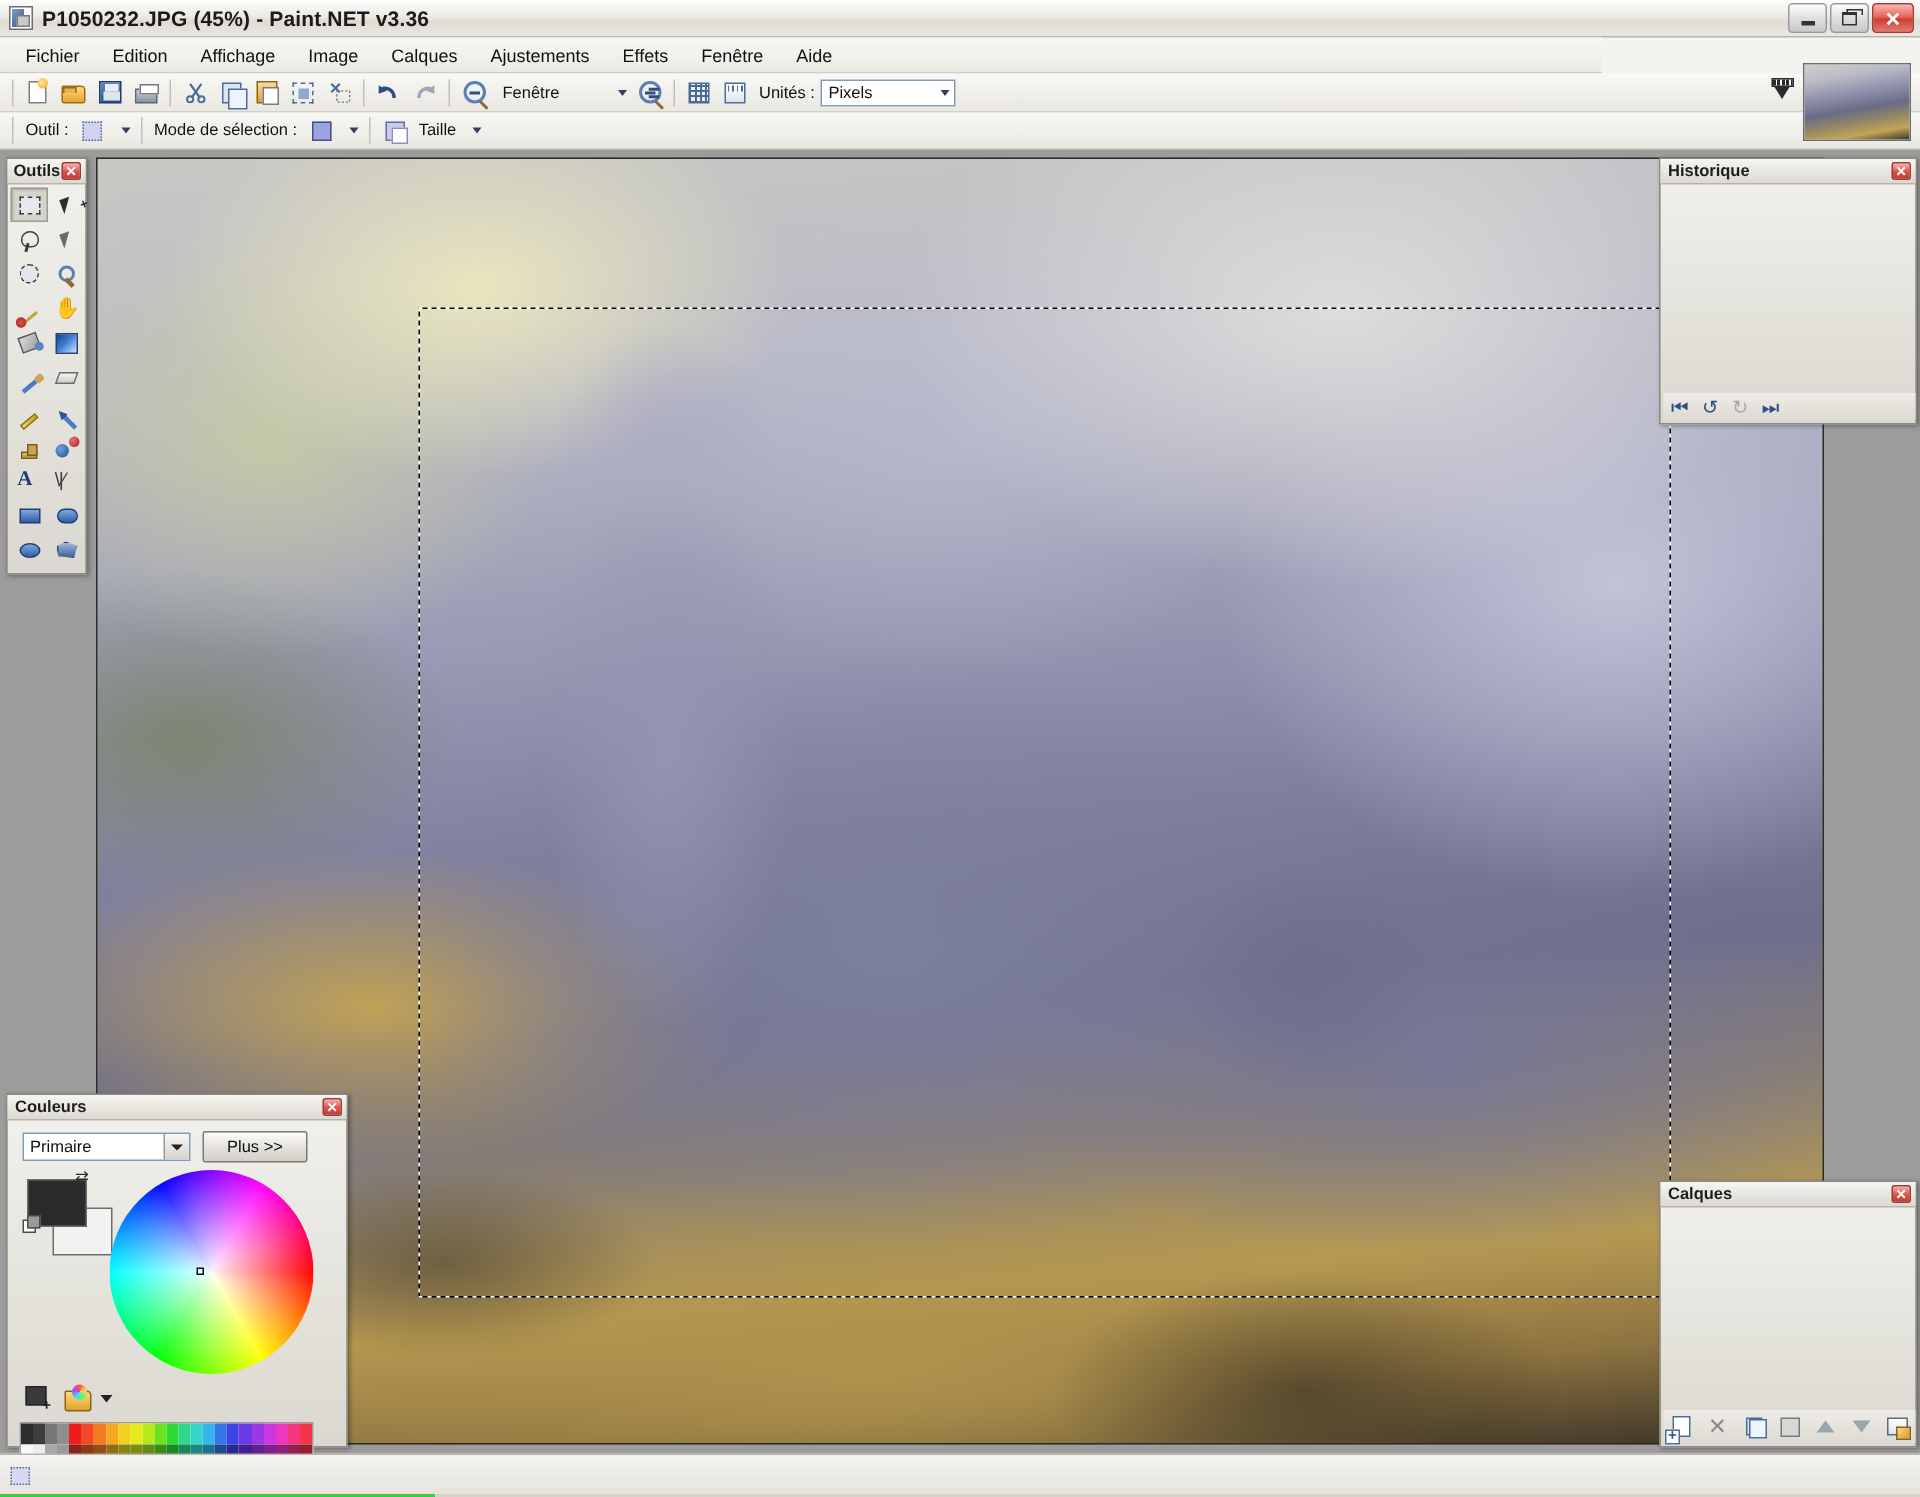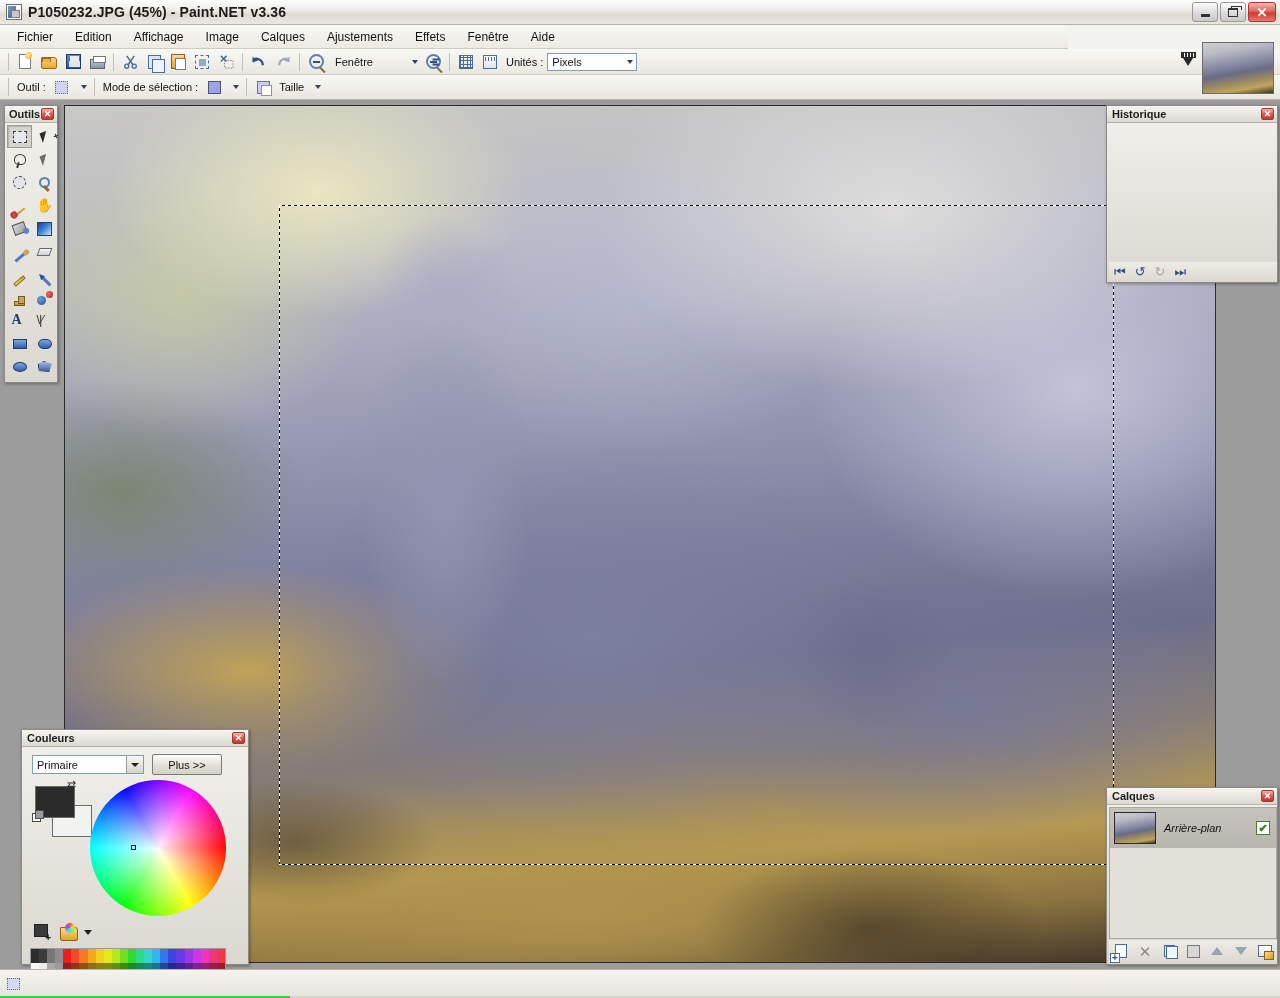--- a/index.html
+++ b/index.html
@@ -339,21 +339,21 @@
   .lb-dup:after{content:"";position:absolute;left:6px;top:4px;width:10px;height:11px;background:#eef4fc;border:1px solid #4a6c9b;}
   .lb-merge{width:13px;height:13px;border:1px solid #7a7a7a;background:#d7d7d7;}
   .lb-up,.lb-dn{width:0;height:0;border-left:6px solid transparent;border-right:6px solid transparent;}
   .lb-up{border-bottom:8px solid #9aa4ad;}
   .lb-dn{border-top:8px solid #9aa4ad;}
   .lb-prop{width:14px;height:12px;background:linear-gradient(180deg,#fff,#dfe4ec);border:1px solid #5b6a80;}
   .lb-prop:after{content:"";position:absolute;right:0px;bottom:0px;width:8px;height:7px;
      background:linear-gradient(135deg,#ffd980,#d89a28);border:1px solid #8d6218;}
 
   
-  #colors { left:21px; top:729px; width:228px; height:236px; }
+  #colors { left:4px; top:729px; width:228px; height:236px; }
   .colors-body { position:absolute; left:0; top:18px; width:212px; height:218px; }
   .col-row1 { position:absolute; left:10px; top:6px; display:flex; align-items:center; gap:8px; }
   .col-select {
     width:112px;height:19px;background:#fff;border:1px solid #7f9db9;
     display:flex;align-items:center;padding-left:4px;font-size:11px;color:#111;position:relative;
   }
   .col-select .dd {
     position:absolute;right:0;top:0;width:17px;height:17px;
     background:linear-gradient(180deg,#f7f7f4,#d6d3cb);border-left:1px solid #9a9a9a;
     display:flex;align-items:center;justify-content:center;
@@ -660,27 +660,20 @@
       <span class="hb">↺</span>
       <span class="hb dim">↻</span>
       <span class="hb">⏭</span>
     </div>
   </div>
 
   <div class="panel" id="layers">
     <div class="panel-title">
       <span>Calques</span>
       <span class="panel-close">✕</span>
-    </div>
-    <div class="layer-list">
-      <div class="layer-row">
-        <span class="layer-thumb"></span>
-        <span class="layer-name">Arrière-plan</span>
-        <span class="layer-check">✔</span>
-      </div>
     </div>
     <div class="layer-buttons">
       <span class="lb">
           <span class="lb-add"></span>
         </span>
       <span class="lb lb-del">
           <span>✕</span>
         </span>
       <span class="lb">
           <span class="lb-dup"></span>

